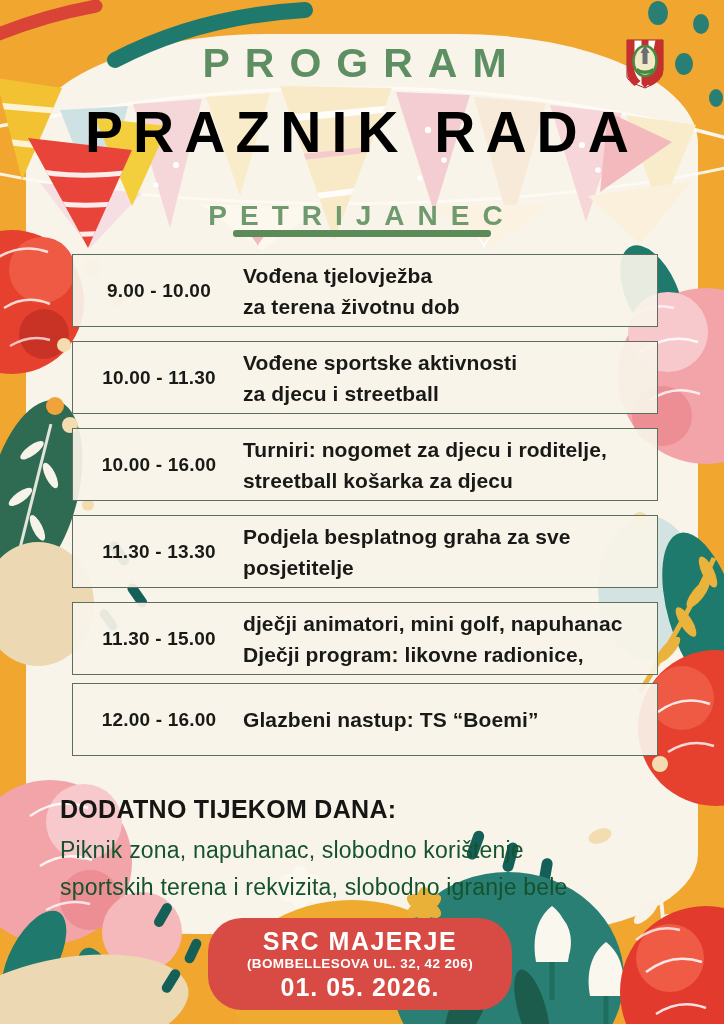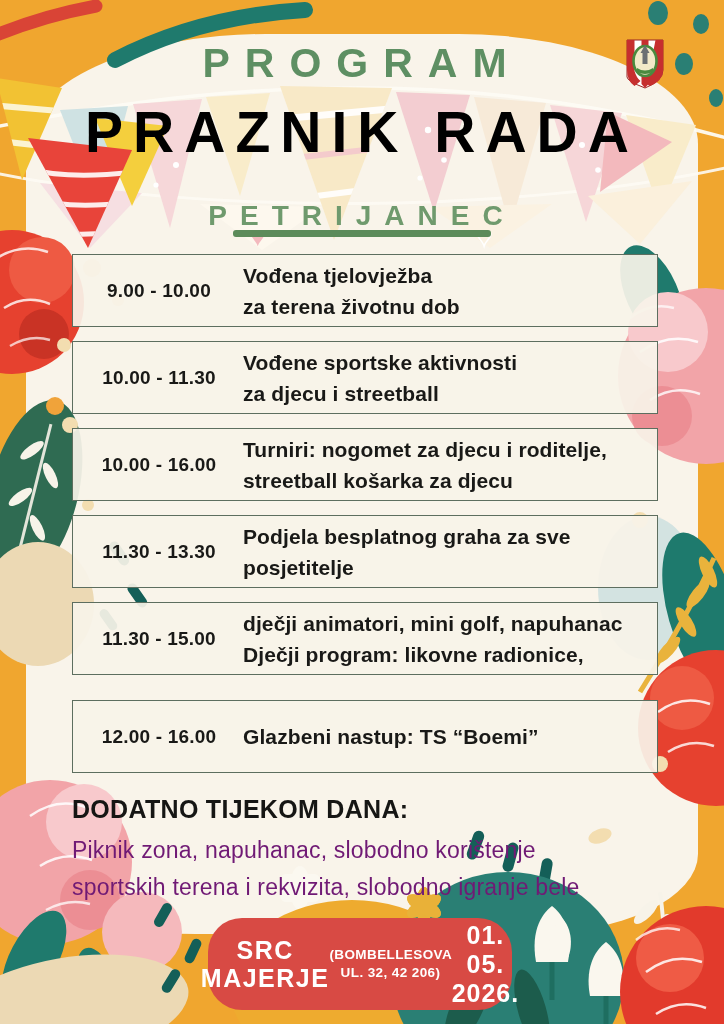--- a/index.html
+++ b/index.html
@@ -34,43 +34,43 @@
     width:258px;height:7px;background:#5c8b5a;border-radius:3px;
   }
 
   
   .schedule{position:absolute;left:72px;top:254px;width:586px;}
   .row{
     display:flex;align-items:center;height:71px;margin-bottom:14px;
     background:rgba(248,243,232,0.93);
     border:1.6px solid #5d6e5f;
   }
-  .row:nth-child(5){margin-bottom:25px;align-items:center;}
+  .row:nth-child(5){margin-bottom:8px;align-items:center;}
   .time{
     width:152px;padding-left:10px;flex:none;text-align:center;
     font-size:19px;font-weight:700;color:#191917;white-space:nowrap;letter-spacing:0.2px;
   }
   .desc{flex:1;padding-left:8px;}
   .dline{
     font-size:21px;font-weight:700;color:#191917;line-height:31px;
     white-space:nowrap;letter-spacing:0.1px;
   }
   .dline:empty{display:none;}
 
   
-  .additional{position:absolute;left:72px;top:795px;width:600px;}
+  .additional{position:absolute;left:60px;top:795px;width:600px;}
   .add-heading{font-size:25px;font-weight:800;color:#161614;letter-spacing:0.3px;}
-  .add-line{font-size:23px;font-weight:400;color:#701a75;line-height:37px;letter-spacing:0.2px;}
+  .add-line{font-size:23px;font-weight:400;color:#14532d;line-height:37px;letter-spacing:0.2px;}
   .add-line.first{margin-top:8px;}
 
   
   .badge{
     position:absolute;left:208px;top:918px;width:304px;height:92px;
     background:#d84a44;border-radius:34px;
-    display:flex;flex-direction:row;align-items:center;justify-content:center;
+    display:flex;flex-direction:column;align-items:center;justify-content:center;
     color:#fff;text-align:center;
   }
   .venue{font-size:25px;font-weight:800;letter-spacing:1.5px;line-height:28px;}
   .address{font-size:13.5px;font-weight:700;letter-spacing:0.4px;line-height:18px;}
   .date{font-size:25px;font-weight:800;letter-spacing:1px;line-height:29px;}
 </style>
 </head>
 <body>
 
 <div class="poster">

